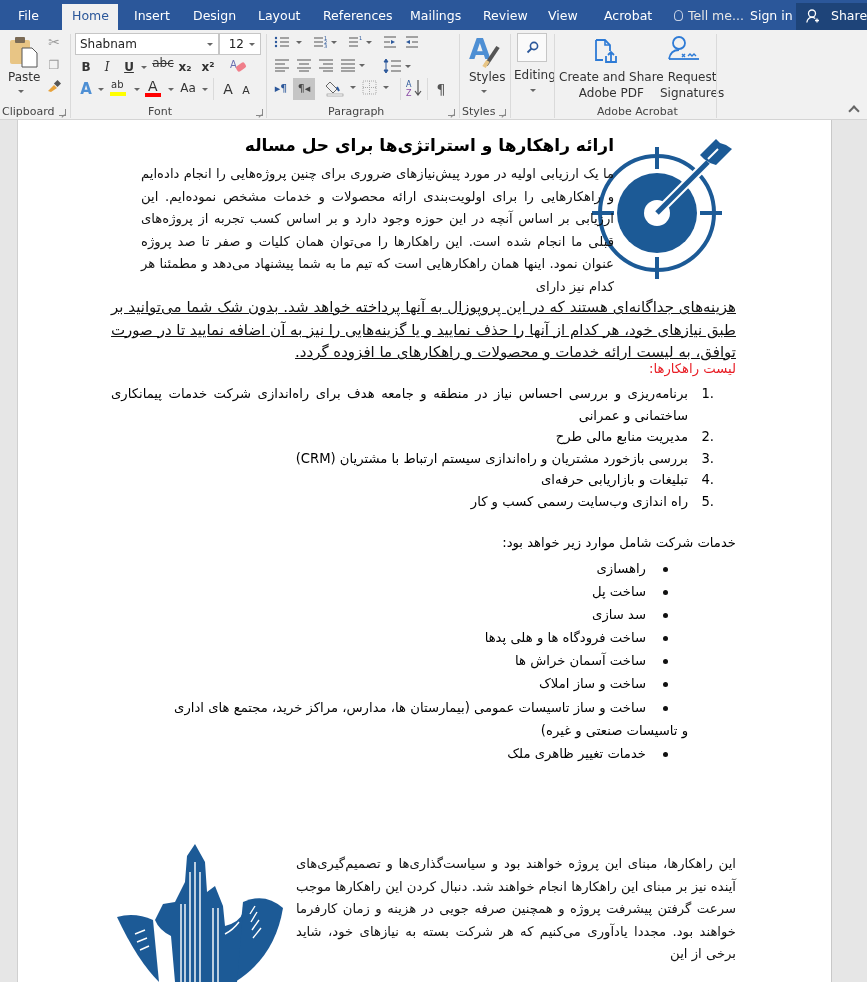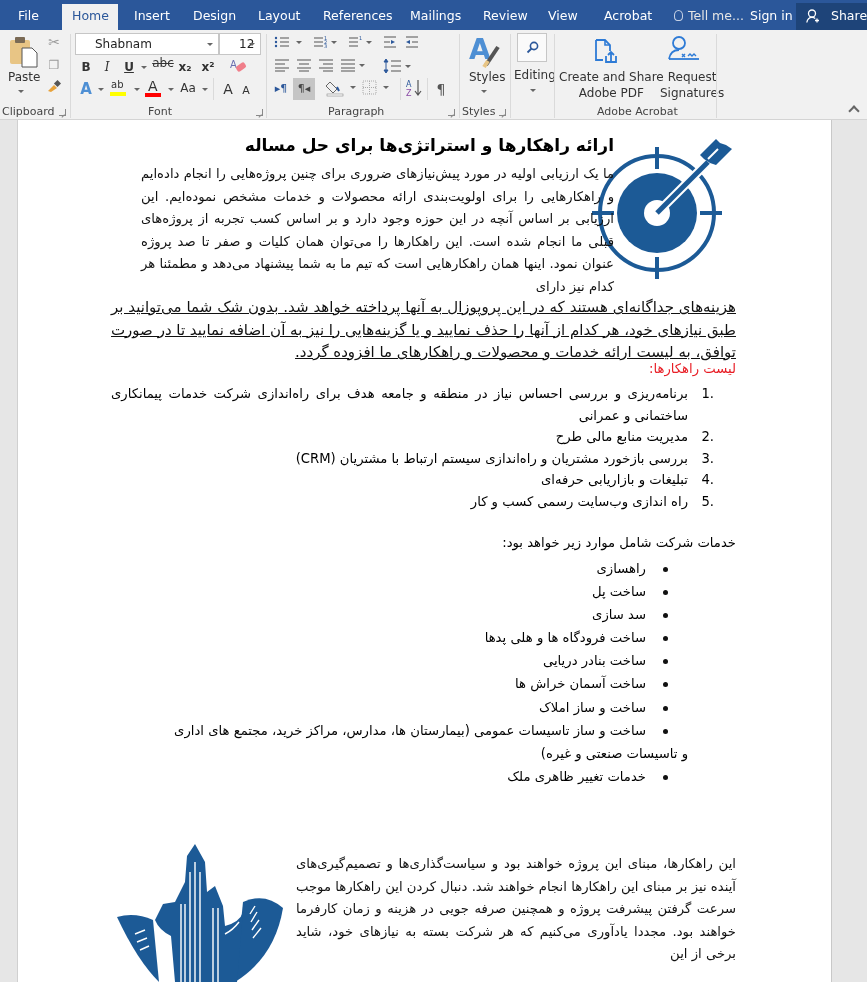--- a/index.html
+++ b/index.html
@@ -20,21 +20,21 @@
   .ribbon { position: absolute; left: 0; top: 30px; width: 867px; height: 90px; background: #f1f1f1; border-bottom: 1px solid #d4d4d4; }
   .grp-label { position: absolute; top: 75px; font-size: 11px; color: #444; white-space: nowrap; }
   .sep { position: absolute; top: 4px; width: 1px; height: 84px; background: #dadada; }
   .launcher { position: absolute; top: 79px; width: 7px; height: 7px; border: 1px solid #888; border-top: none; border-left: none; }
   .launcher::after { content: ""; position: absolute; right: 0; bottom: 0; width: 4px; height: 1px; background: #888; transform: rotate(-45deg); transform-origin: right bottom; }
 
   .paste-icon { position: absolute; left: 9px; top: 6px; width: 30px; height: 32px; }
   .paste-label { position: absolute; left: 8px; top: 40px; font-size: 12px; color: #333; }
   .caret { position: absolute; width: 0; height: 0; border-left: 3px solid transparent; border-right: 3px solid transparent; border-top: 3px solid #666; }
 
-  .combo { position: absolute; background: #fff; border: 1px solid #c6c6c6; height: 22px; font-size: 12px; color: #222; line-height: 20px; padding-left: 19px; }
+  .combo { position: absolute; background: #fff; border: 1px solid #c6c6c6; height: 22px; font-size: 12px; color: #222; line-height: 20px; padding-left: 4px; }
   .combo .caret { right: 5px; top: 9px; }
   .ib { position: absolute; font-size: 12px; color: #333; text-align: center; line-height: 18px; height: 18px; }
   .ib.bold { font-weight: bold; }
   .ib.ital { font-style: italic; font-family: "DejaVu Serif", serif; }
   .ib.und { text-decoration: underline; font-weight: bold; }
   .pressed { background: #c5c5c5; }
 
   .big-btn-label { position: absolute; font-size: 12px; color: #333; text-align: center; line-height: 16px; white-space: nowrap; }
 
   .collapse { position: absolute; left: 850px; top: 107px; width: 8px; height: 8px; border-left: 2px solid #666; border-top: 2px solid #666; transform: rotate(45deg); }
@@ -296,21 +296,20 @@
   <div class="oli"><span class="num">4.</span><span>تبلیغات و بازاریابی حرفه‌ای</span></div>
   <div class="oli"><span class="num">5.</span><span>راه اندازی وب‌سایت رسمی کسب و کار</span></div>
 </div>
 
 <div class="svc-title">خدمات شرکت شامل موارد زیر خواهد بود:</div>
 <div class="ulist">
   <div class="uli">راهسازی</div>
   <div class="uli">ساخت پل</div>
   <div class="uli">سد سازی</div>
   <div class="uli">ساخت فرودگاه ها و هلی پدها</div>
-  <div class="uli">ساخت بنادر دریایی</div>
   <div class="uli">ساخت آسمان خراش ها</div>
   <div class="uli">ساخت و ساز املاک</div>
   <div class="uli wrap">
     <span>ساخت و ساز تاسیسات عمومی (بیمارستان ها، مدارس، مراکز خرید، مجتمع های اداری</span>
     <span class="cont">و تاسیسات صنعتی و غیره)</span>
   </div>
   <div class="uli">خدمات تغییر ظاهری ملک</div>
 </div>
 
 <svg class="city-logo" viewBox="0 0 170 140">

